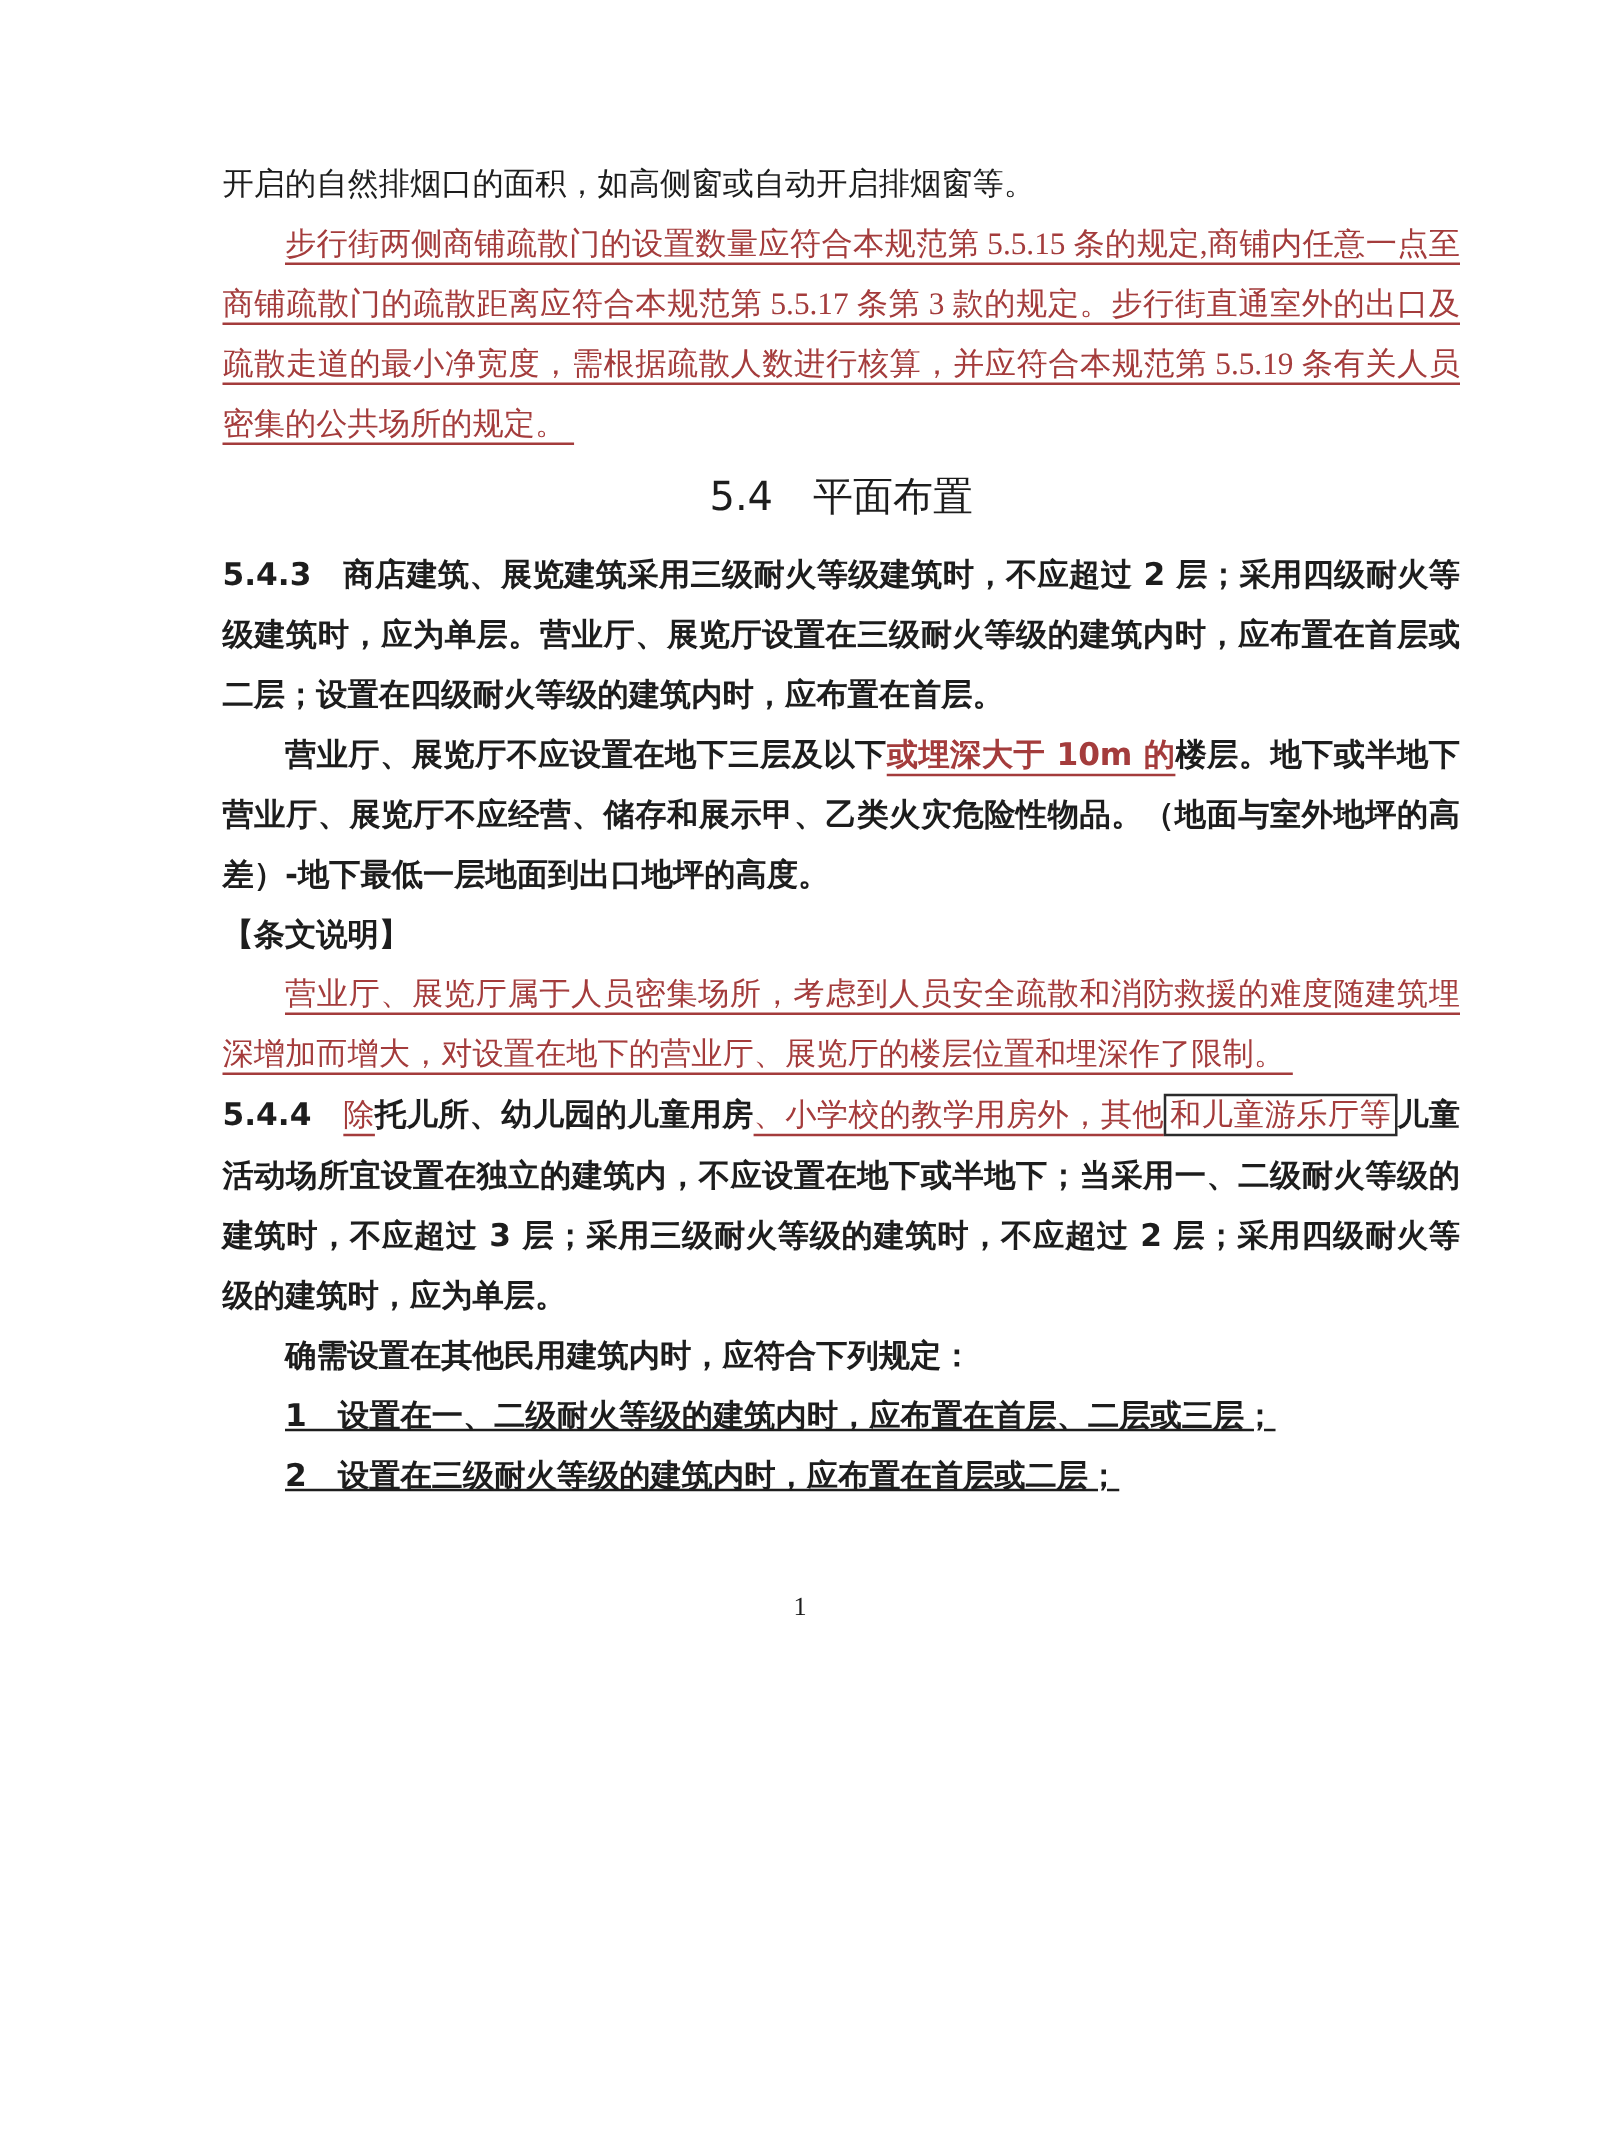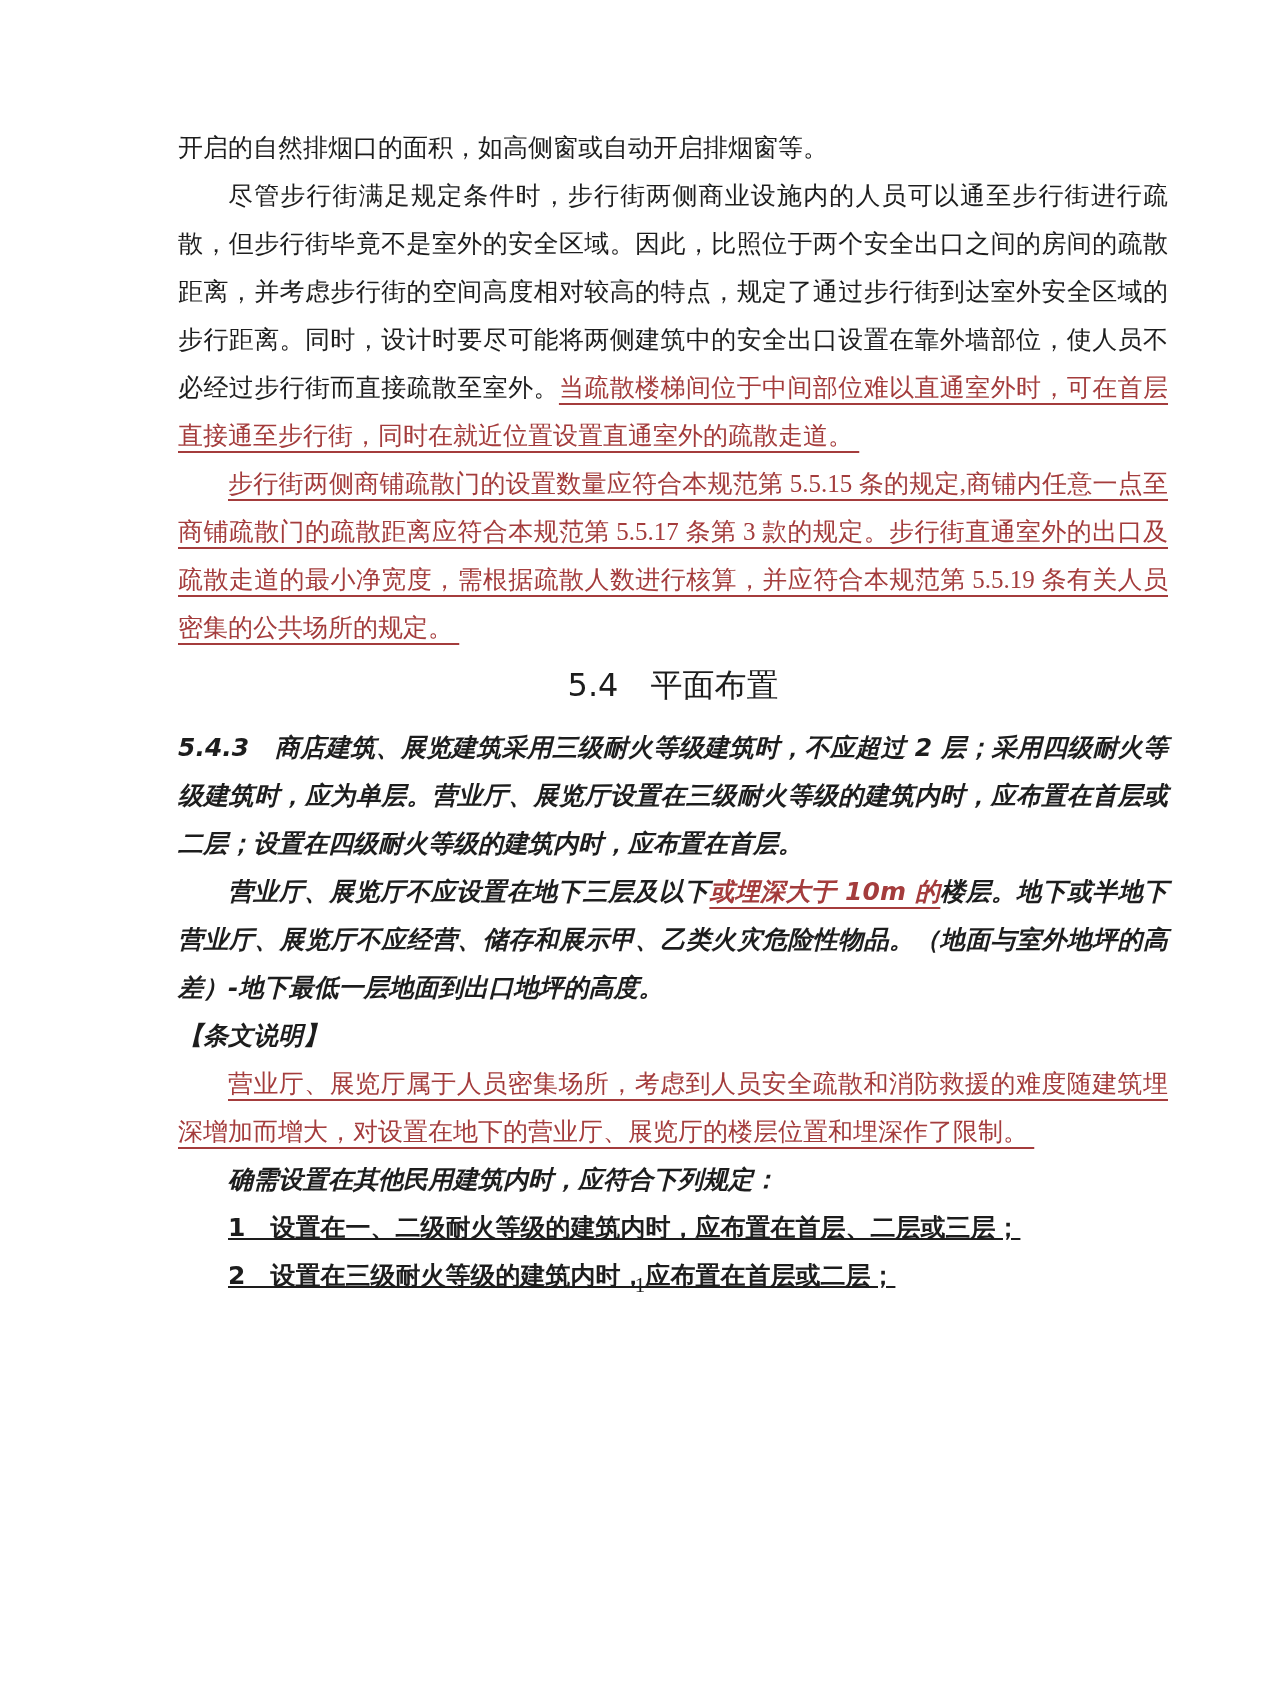--- a/index.html
+++ b/index.html
@@ -25,21 +25,20 @@
     font-size:25px;
     line-height:48px;
     text-align:justify;
     text-justify:inter-ideograph;
     color:var(--ink);
   }
   .para.body{font-family:"Liberation Serif","DejaVu Serif",serif;}
   .para.norm,.para.label{
     font-family:"DejaVu Sans","Liberation Sans",sans-serif;
     font-weight:bold;
-    font-style:italic;
   }
   .para.heading{
     font-family:"DejaVu Sans","Liberation Sans",sans-serif;
     font-weight:normal;
     font-size:32px;
     line-height:58px;
     text-align:center;
     margin:4px 0 10px 0;
   }
   .para.list{
@@ -76,25 +75,25 @@
     font-family:"Liberation Serif","DejaVu Serif",serif;
     color:var(--ink);
   }
 </style>
 </head>
 <body>
 
 <div class="page">
   <div id="doc-content">
       <p class="para body"><span class="run">开启的自然排烟口的面积，如高侧窗或自动开启排烟窗等。</span></p>
-      <p class="para body indent"><span class="run">尽管步行街满足规定条件时，步行街两侧商业设施内的人员可以通至步行街进行疏散，但步行街毕竟不是室外的安全区域。因此，比照位于两个安全出口之间的房间的疏散距离，并考虑步行街的空间高度相对较高的特点，规定了通过步行街到达室外安全区域的步行距离。同时，设计时要尽可能将两侧建筑中的安全出口设置在靠外墙部位，使人员不必经过步行街而直接疏散至室外。</span><span class="run red">当疏散楼梯间位于中间部位难以直通室外时，可在首层直接通至步行街，同时在就近位置设置直通室外的疏散走道。&nbsp;</span></p>
       <p class="para body indent"><span class="run red">步行街两侧商铺疏散门的设置数量应符合本规范第 5.5.15 条的规定,商铺内任意一点至商铺疏散门的疏散距离应符合本规范第 5.5.17 条第 3 款的规定。步行街直通室外的出口及疏散走道的最小净宽度，需根据疏散人数进行核算，并应符合本规范第 5.5.19 条有关人员密集的公共场所的规定。&nbsp;</span></p>
       <p class="para heading"><span class="run">5.4　平面布置</span></p>
       <p class="para norm"><span class="run">5.4.3　商店建筑、展览建筑采用三级耐火等级建筑时，不应超过 2 层；采用四级耐火等级建筑时，应为单层。营业厅、展览厅设置在三级耐火等级的建筑内时，应布置在首层或二层；设置在四级耐火等级的建筑内时，应布置在首层。</span></p>
       <p class="para norm indent"><span class="run">营业厅、展览厅不应设置在地下三层及以下</span><span class="run red">或埋深大于 10m 的</span><span class="run">楼层。地下或半地下营业厅、展览厅不应经营、储存和展示甲、乙类火灾危险性物品。（地面与室外地坪的高差）-地下最低一层地面到出口地坪的高度。</span></p>
       <p class="para label"><span class="run">【条文说明】</span></p>
       <p class="para body indent"><span class="run red">营业厅、展览厅属于人员密集场所，考虑到人员安全疏散和消防救援的难度随建筑埋深增加而增大，对设置在地下的营业厅、展览厅的楼层位置和埋深作了限制。&nbsp;</span></p>
+      <p class="para norm"><span class="run">5.4.4　</span><span class="run red serif">除</span><span class="run">托儿所、幼儿园的儿童用房</span><span class="run red serif">、小学校的教学用房外，其他</span><span class="run red serif boxed">和儿童游乐厅等</span><span class="run">儿童活动场所宜设置在独立的建筑内，不应设置在地下或半地下；当采用一、二级耐火等级的建筑时，不应超过 3 层；采用三级耐火等级的建筑时，不应超过 2 层；采用四级耐火等级的建筑时，应为单层。</span></p>
       <p class="para norm indent"><span class="run">确需设置在其他民用建筑内时，应符合下列规定：</span></p>
       <p class="para list"><span class="run">1　设置在一、二级耐火等级的建筑内时，应布置在首层、二层或三层；</span></p>
       <p class="para list"><span class="run">2　设置在三级耐火等级的建筑内时，应布置在首层或二层；</span></p>
     </div>
   <div class="footer">1</div>
 </div>
 
 </body></html>

